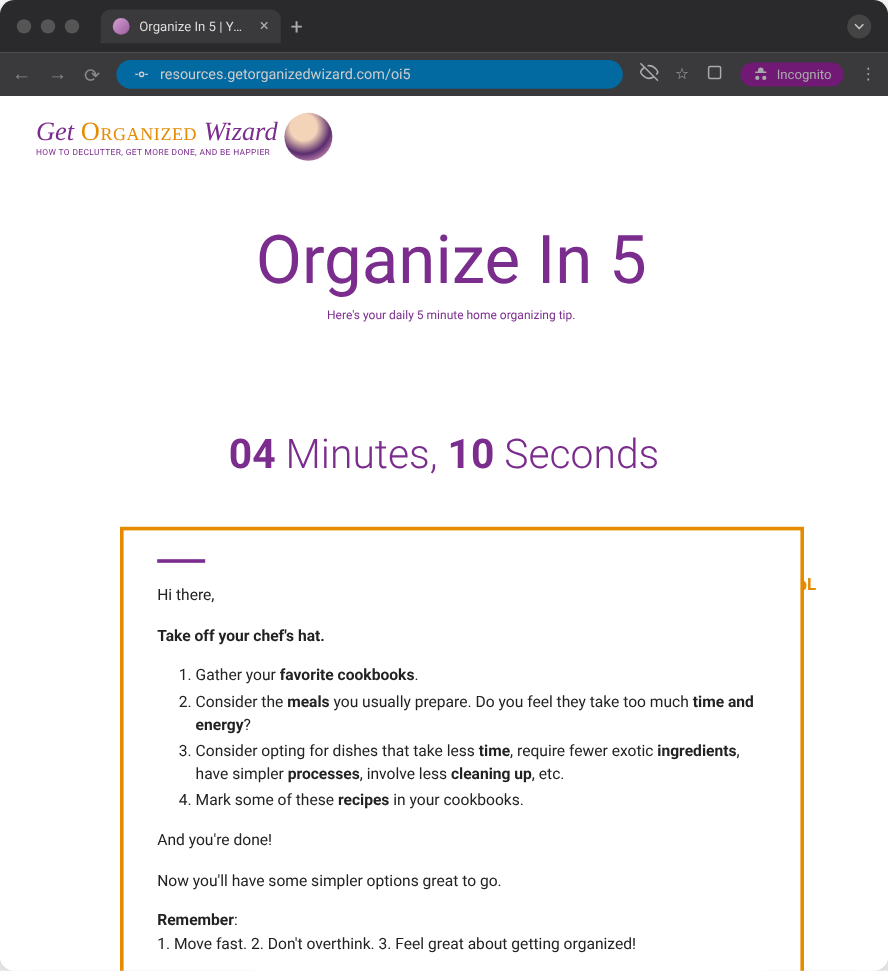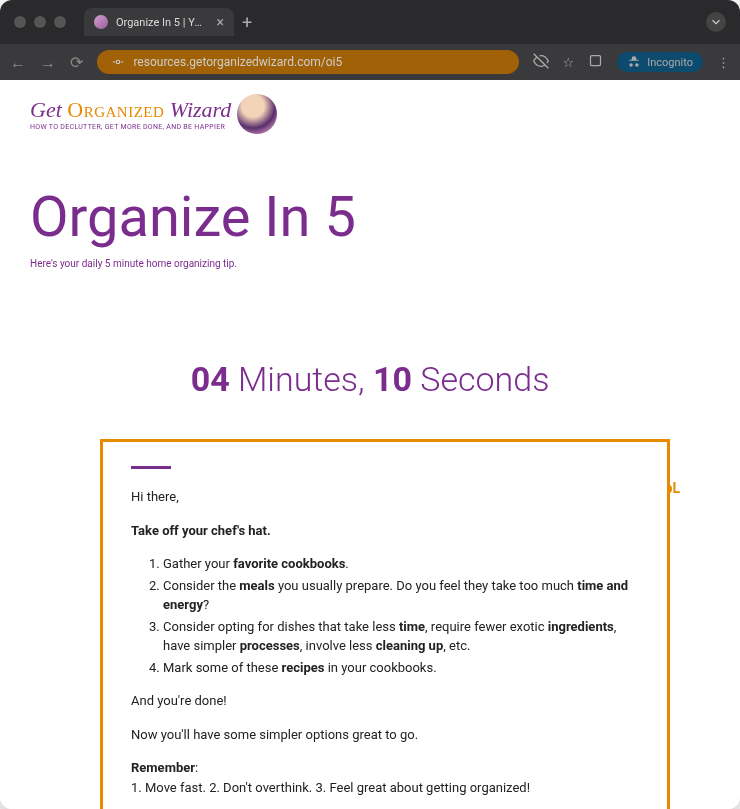--- a/index.html
+++ b/index.html
@@ -49,32 +49,32 @@
       background: #3a3a3c;
       padding: 6px 10px;
       display: flex;
       align-items: center;
       gap: 14px;
       color: #aaa;
     }
     .nav-arrow { font-size: 16px; color: #888; }
     .url-bar {
       flex: 1;
-      background: #a16207;
+      background: #0369a1;
       border-radius: 20px;
       padding: 5px 14px;
       display: flex;
       align-items: center;
       gap: 8px;
       color: #ccc;
       font-size: 12px;
     }
     .url-icon { width: 14px; height: 14px; display: flex; align-items: center; justify-content: center; }
     .toolbar-right { display: flex; align-items: center; gap: 14px; font-size: 13px; color: #aaa; }
-    .incognito-badge { display: flex; align-items: center; gap: 6px; background: #0c4a6e; padding: 3px 10px; border-radius: 14px; font-size: 11px; }
+    .incognito-badge { display: flex; align-items: center; gap: 6px; background: #701a75; padding: 3px 10px; border-radius: 14px; font-size: 11px; }
     
     .page-content {
       background: #fff;
       height: calc(100% - 76px);
       overflow-y: auto;
       position: relative;
     }
     
     .logo-area {
       padding: 14px 30px 0;
@@ -86,21 +86,23 @@
     }
     .logo-text { display: flex; flex-direction: column; }
     .logo-main { font-family: Georgia, serif; font-size: 22px; }
     .logo-get { color: #7b2d8e; font-style: italic; font-weight: normal; }
     .logo-organized { color: #e68a00; font-variant: small-caps; letter-spacing: 0.5px; }
     .logo-wizard { color: #7b2d8e; font-style: italic; font-family: cursive; }
     .logo-tagline { font-size: 7px; color: #7b2d8e; letter-spacing: 0.3px; text-transform: uppercase; }
     .logo-avatar { width: 40px; height: 40px; border-radius: 50%; background: radial-gradient(circle at 40% 30%, #f4d4b8 30%, #5a2d6e 60%, #e8a4c8 90%); }
     
     .hero {
+      text-align: center;
       padding: 50px 30px 20px;
+      margin-left: 12px;
     }
     .hero h1 {
       font-size: 56px;
       font-weight: 400;
       color: #7b2d8e;
       margin-bottom: 8px;
     }
     .hero-sub {
       font-size: 10px;
       color: #7b2d8e;

